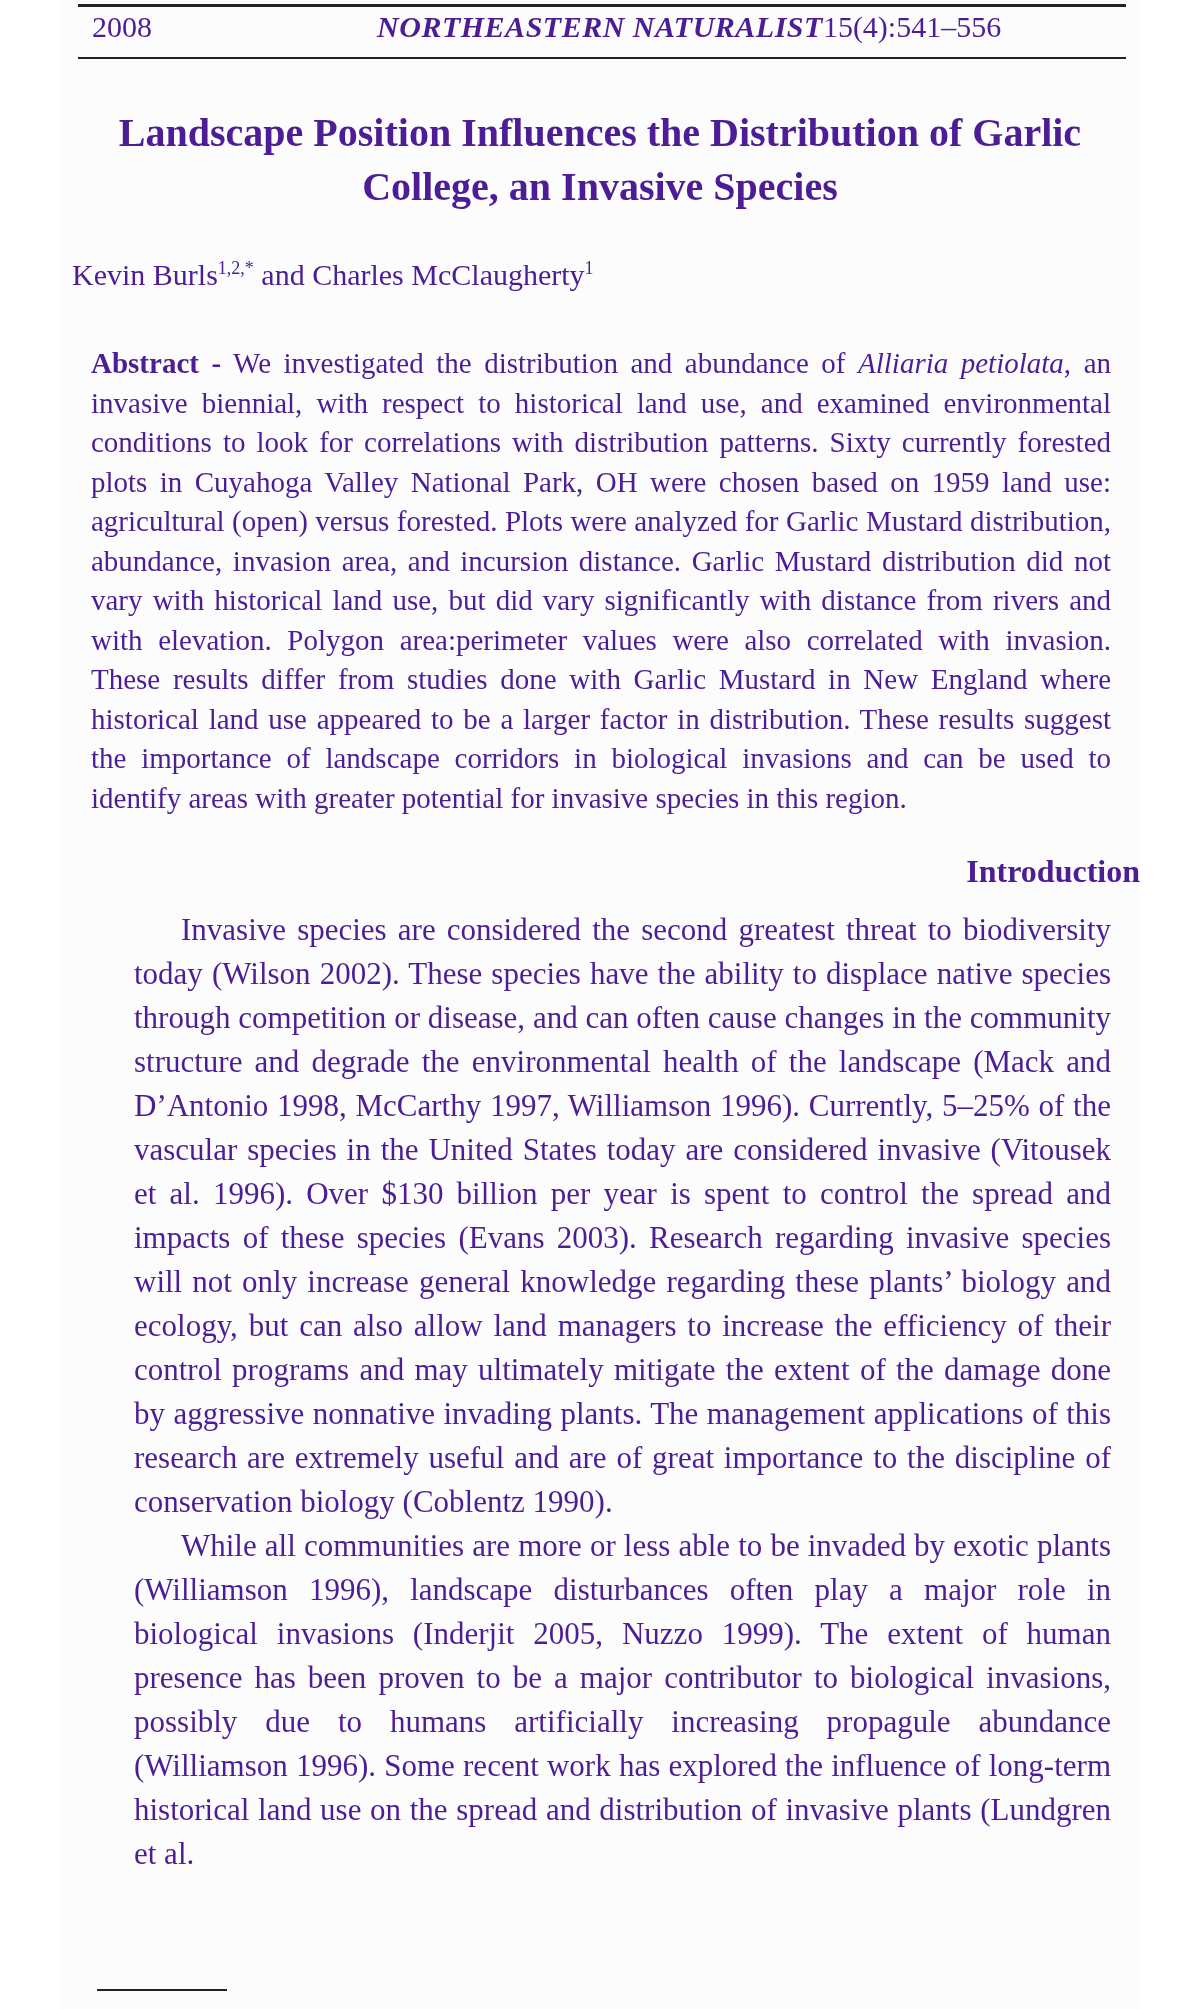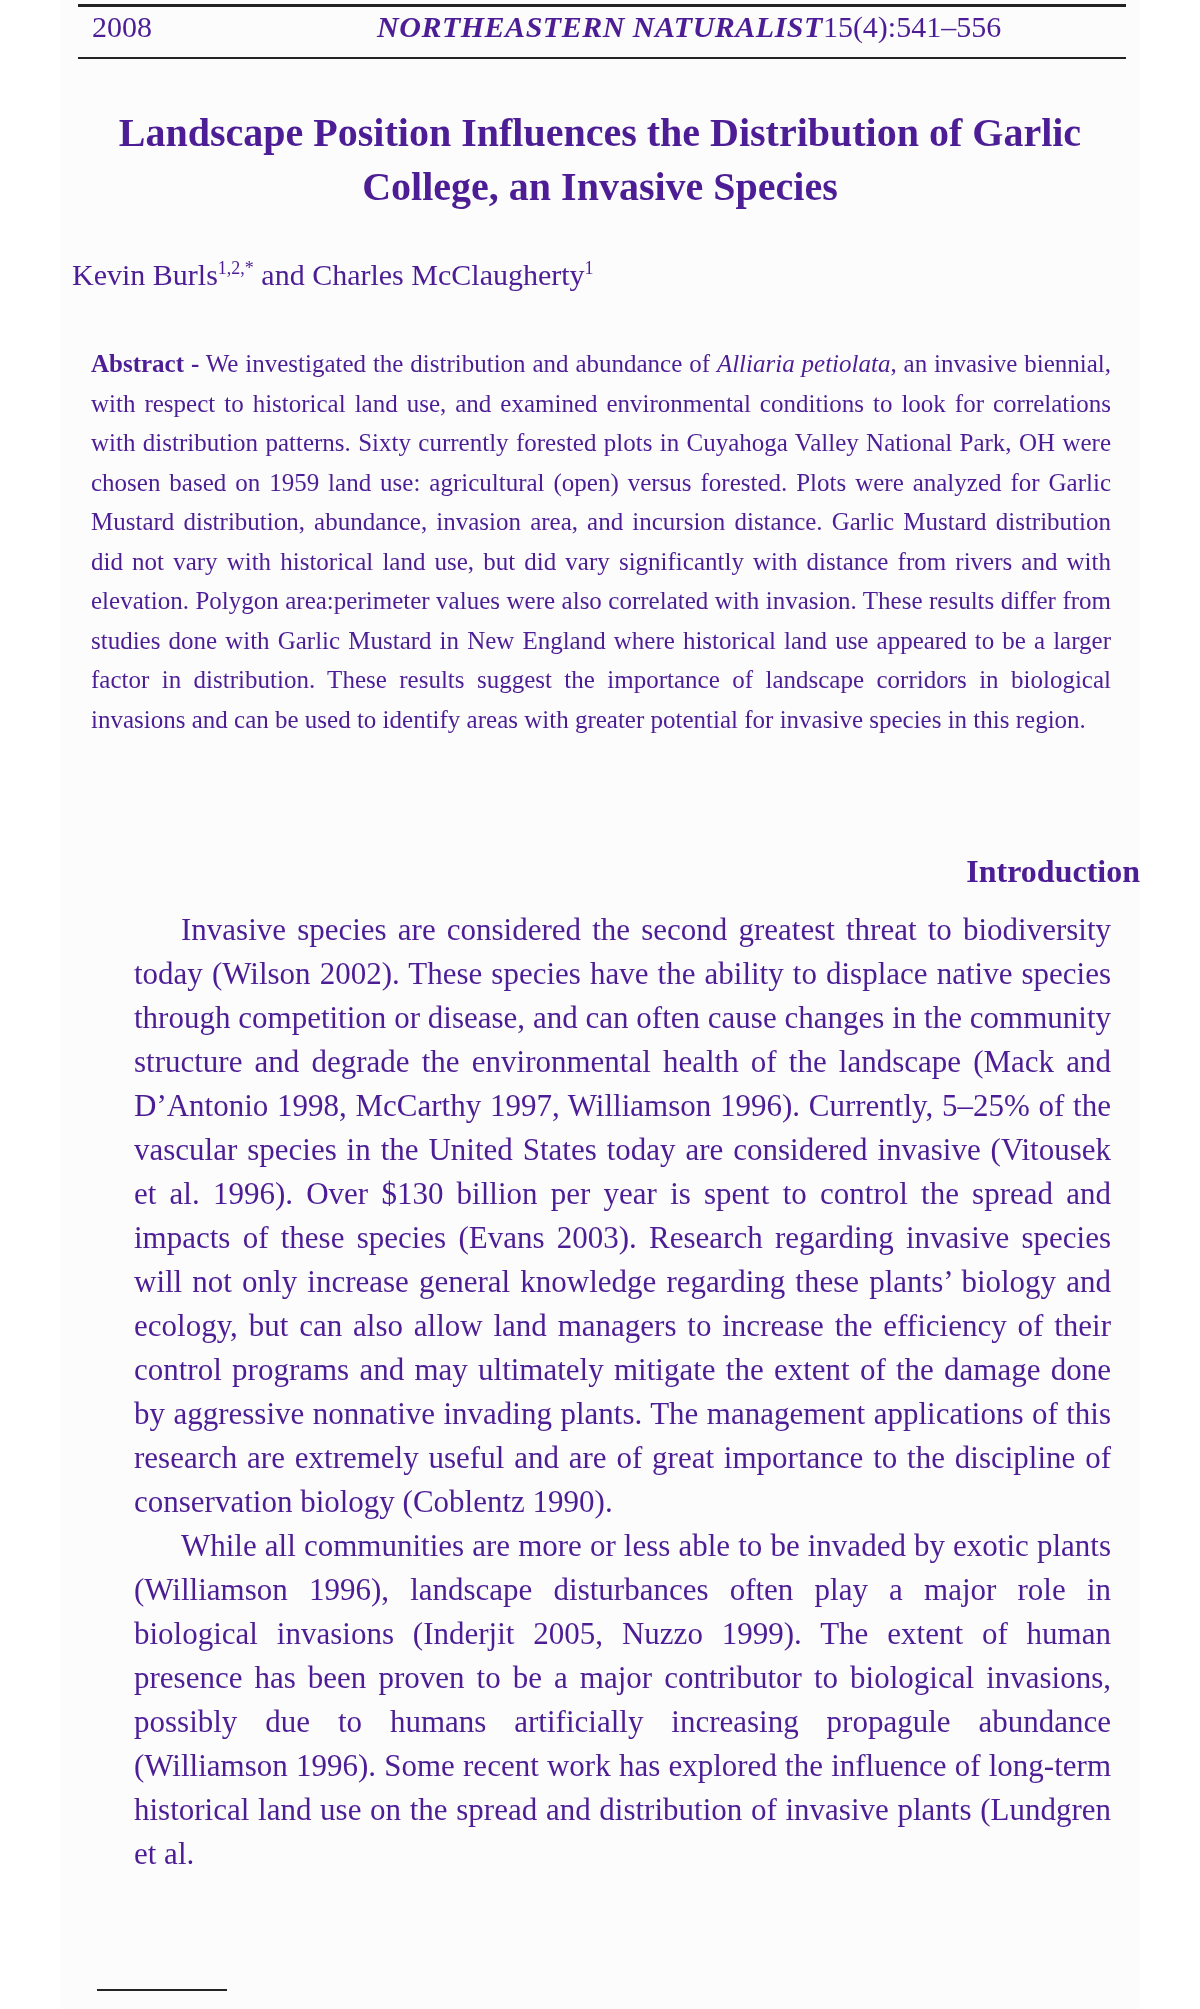--- a/index.html
+++ b/index.html
@@ -36,21 +36,21 @@
   }
   .authors {
     position: absolute; top: 258px; left: 12px; right: 0;
     text-align: left; font-size: 30px;
   }
   sup { font-size: 60%; line-height: 0; vertical-align: super; }
 
   .abstract {
     position: absolute; top: 344px; left: 31px; right: 29px;
     margin: 0;
-    font-size: 25px; line-height: 39.5px;
+    font-size: 29px; line-height: 39.5px;
     text-align: justify;
   }
   .abstract b { font-weight: bold; }
   .abstract i { font-style: italic; }
 
   .section-heading {
     position: absolute; top: 853px; left: 0; right: 0;
     margin: 0;
     font-size: 32px; font-weight: bold; text-align: right;
   }

